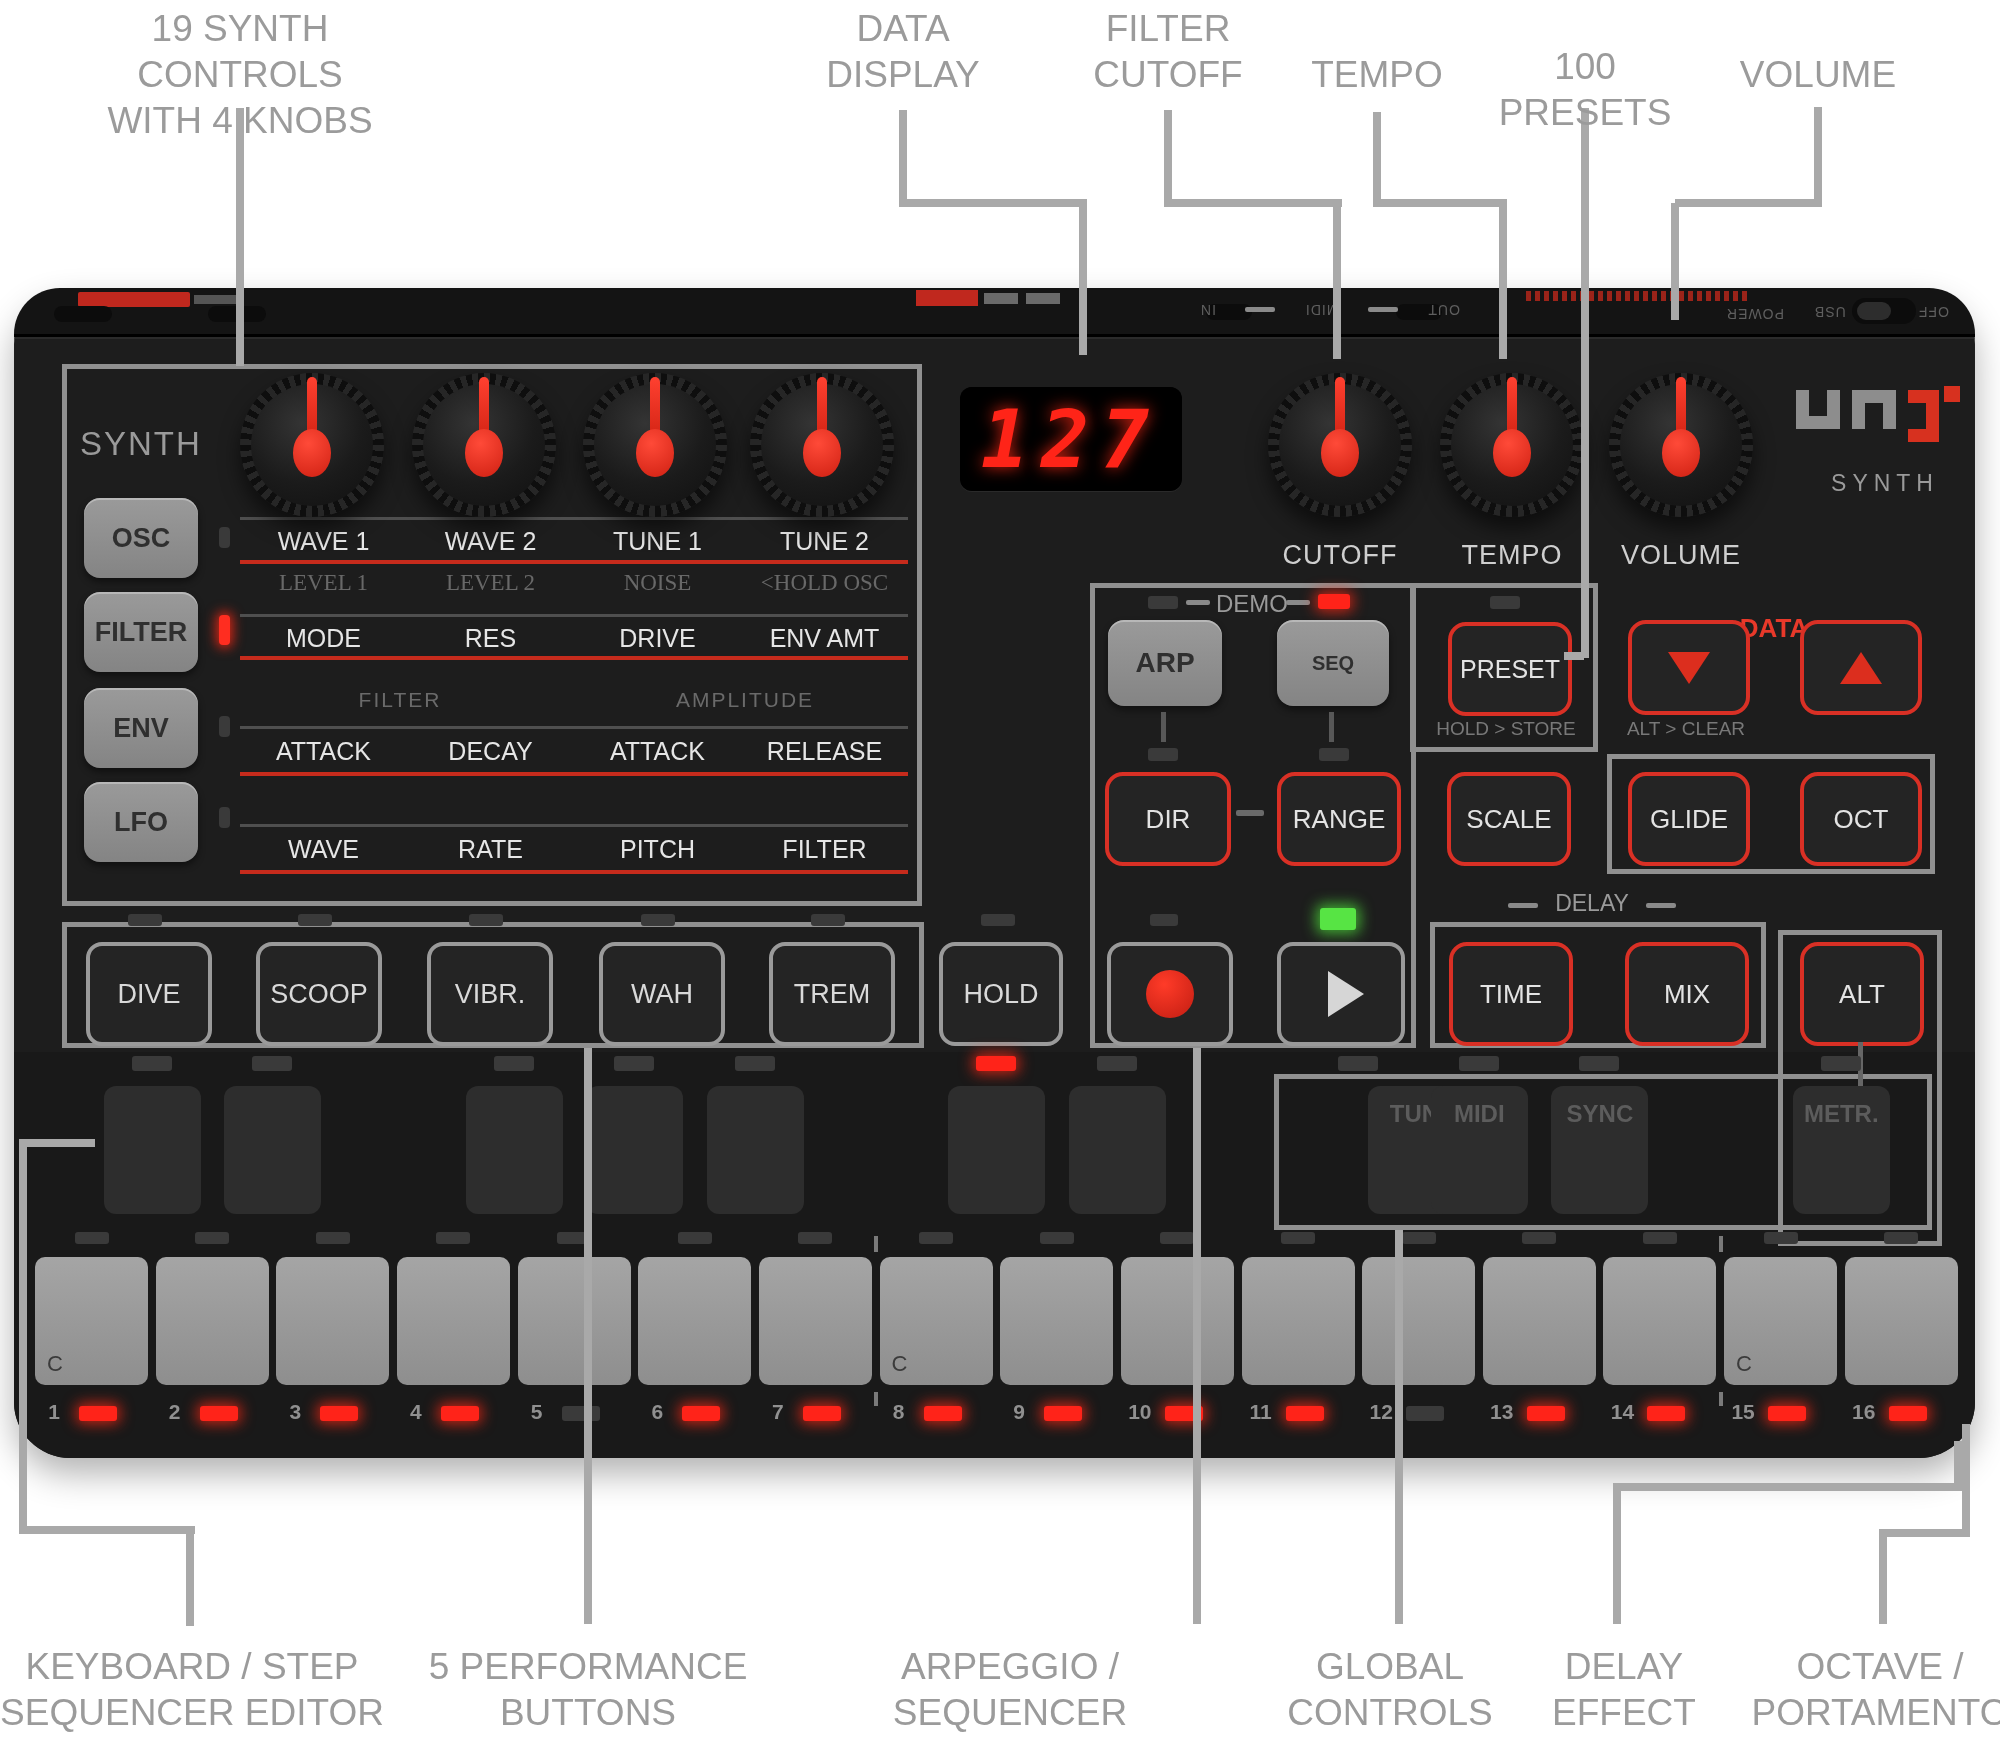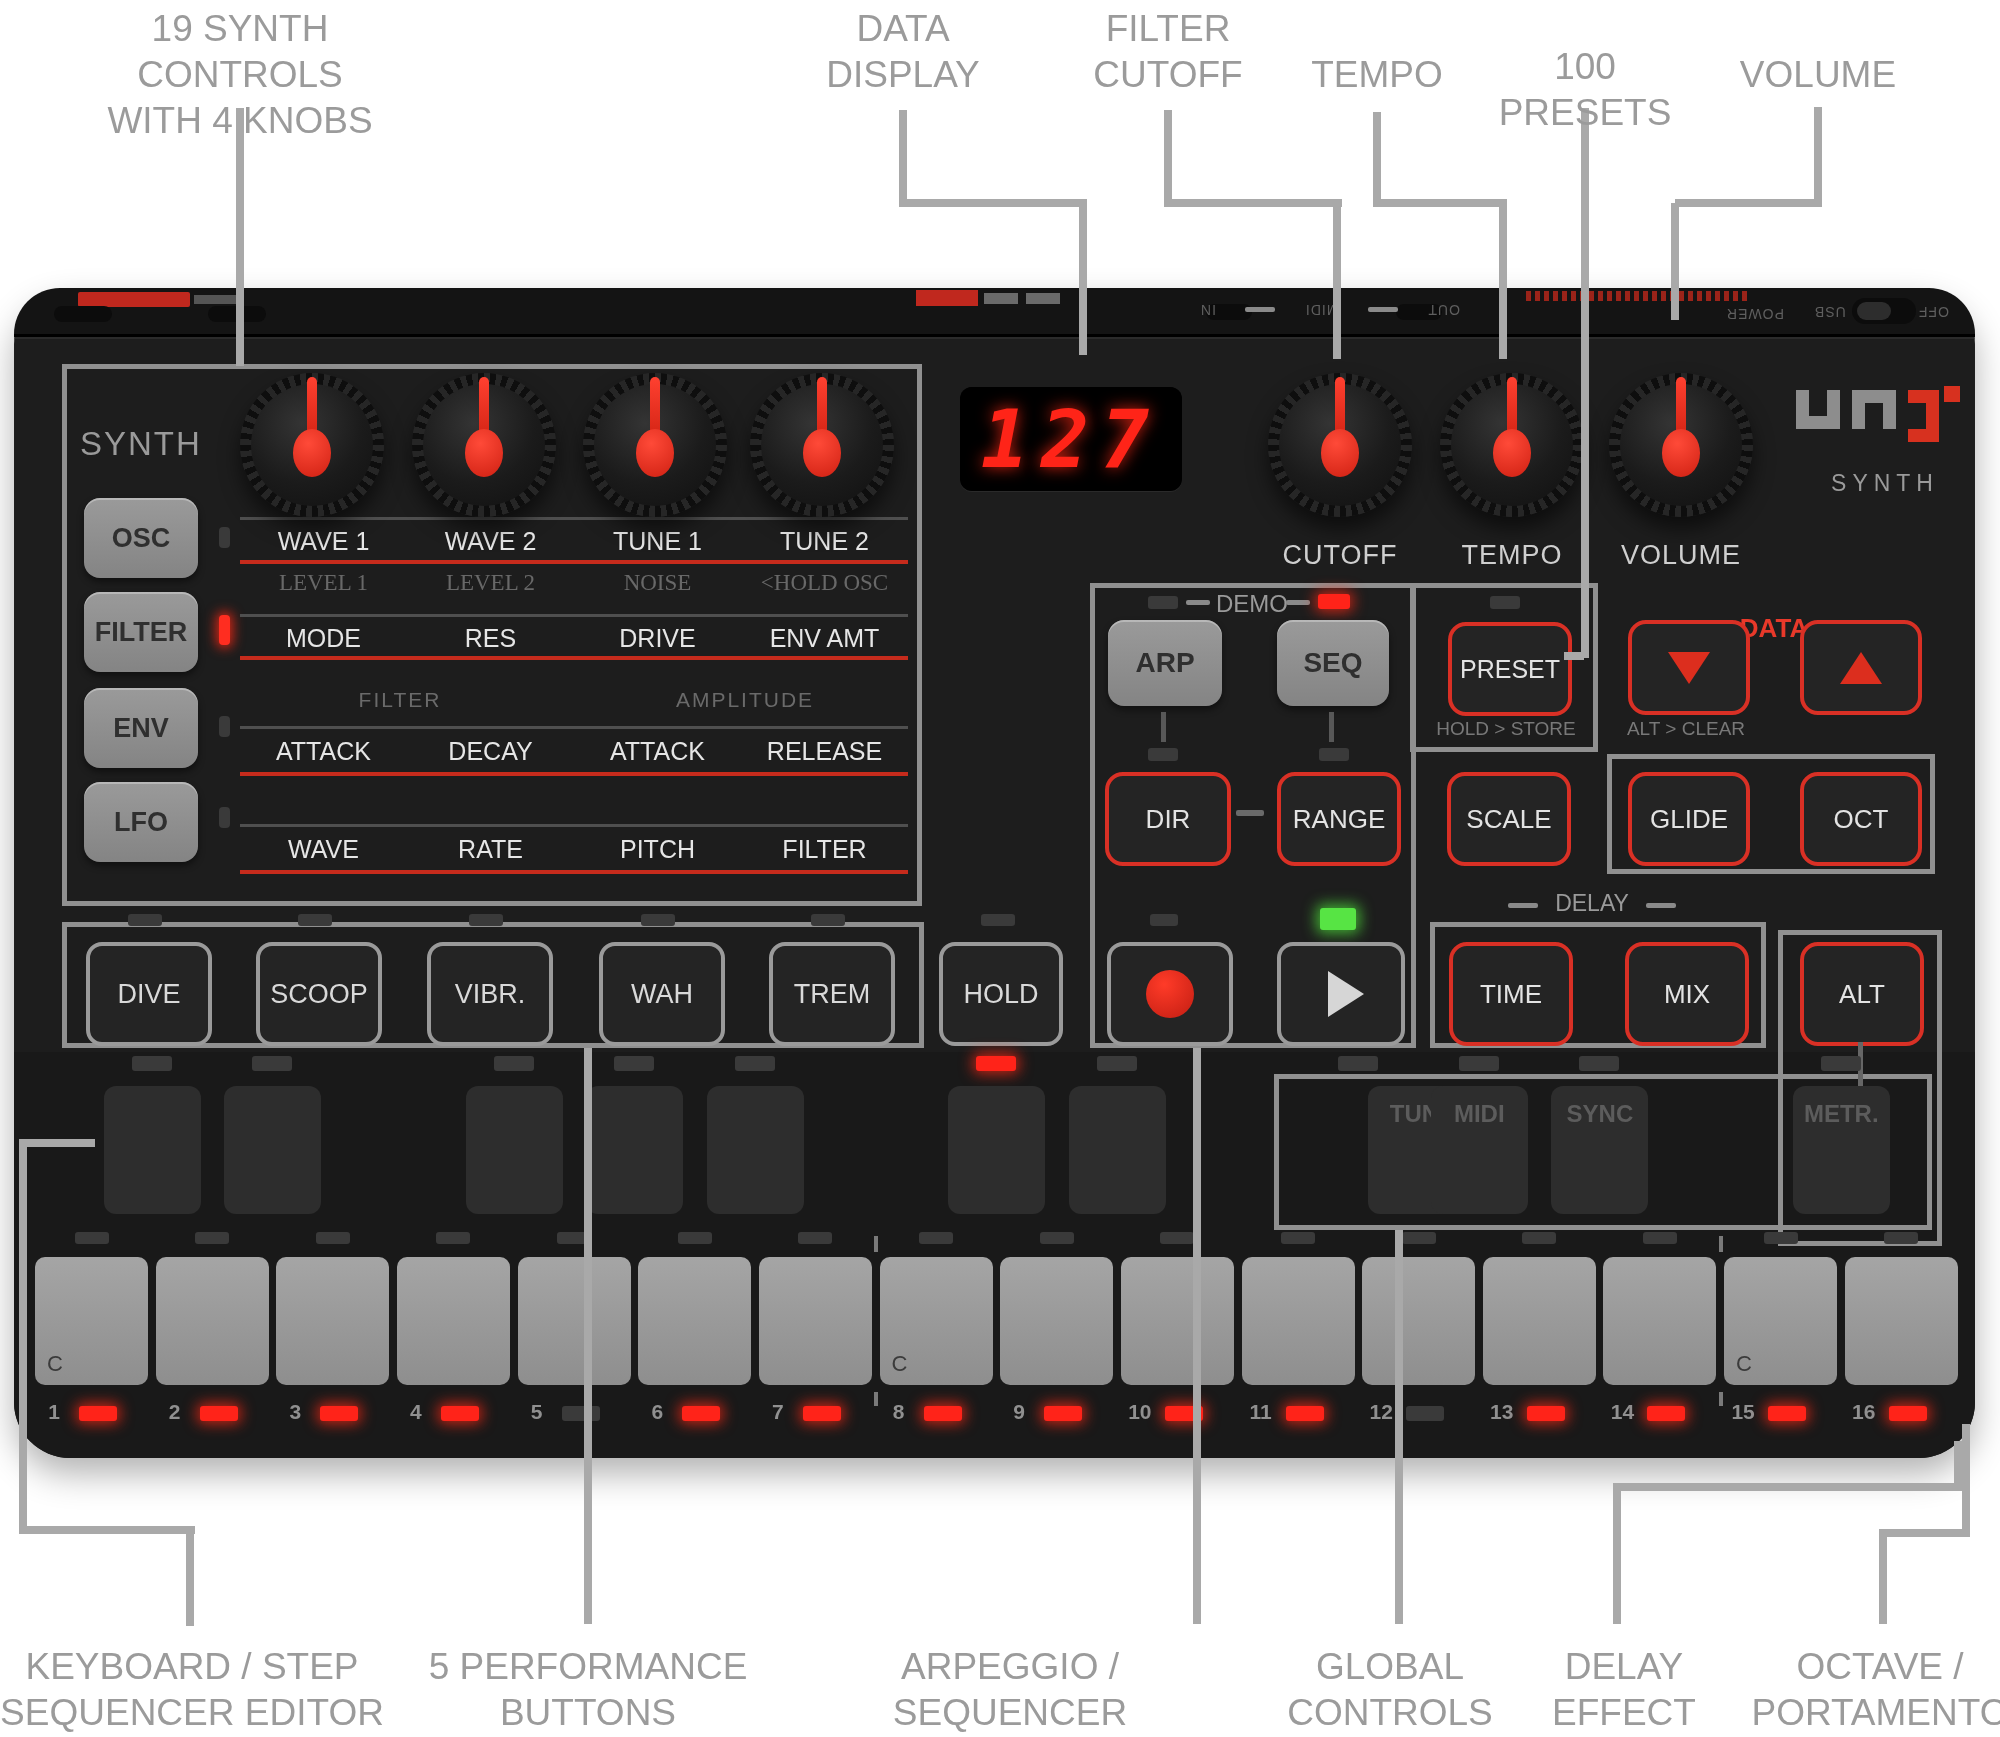--- a/index.html
+++ b/index.html
@@ -223,21 +223,21 @@
   </div>
   <div class="abs" style="left:1794px;top:470px;width:176px;text-align:center;color:#9a9a9a;font-size:23px;">S Y N T H</div>
 
   <div class="abs led" style="left:1148px;top:596px;width:30px;height:13px;"></div>
   <div class="abs dash" style="left:1186px;top:600px;width:24px;"></div>
   <div class="abs" style="left:1216px;top:590px;width:66px;text-align:center;color:#9a9a9a;font-size:24px;">DEMO</div>
   <div class="abs dash" style="left:1286px;top:600px;width:24px;"></div>
   <div class="abs led on-red" style="left:1318px;top:594px;width:32px;height:15px;"></div>
 
   <div class="abs gbtn" style="left:1108px;top:620px;width:114px;height:86px;font-size:28px;">ARP</div>
-  <div class="abs gbtn" style="left:1277px;top:620px;width:112px;height:86px;font-size:28px;">SEQ</div>
+  <div class="abs gbtn" style="left:1277px;top:620px;width:112px;height:86px;font-size:20px;">SEQ</div>
   <div class="abs" style="left:1161px;top:712px;width:5px;height:30px;background:#585858;"></div>
   <div class="abs" style="left:1329px;top:712px;width:5px;height:30px;background:#585858;"></div>
   <div class="abs led" style="left:1148px;top:748px;width:30px;height:13px;"></div>
   <div class="abs led" style="left:1319px;top:748px;width:30px;height:13px;"></div>
 
   <div class="abs rbtn" style="left:1105px;top:772px;width:118px;height:86px;">DIR</div>
   <div class="abs dash" style="left:1236px;top:810px;width:28px;height:6px;background:#6a6a6a;"></div>
   <div class="abs rbtn" style="left:1277px;top:772px;width:116px;height:86px;">RANGE</div>
   <div class="abs rbtn" style="left:1447px;top:772px;width:116px;height:86px;">SCALE</div>
 

